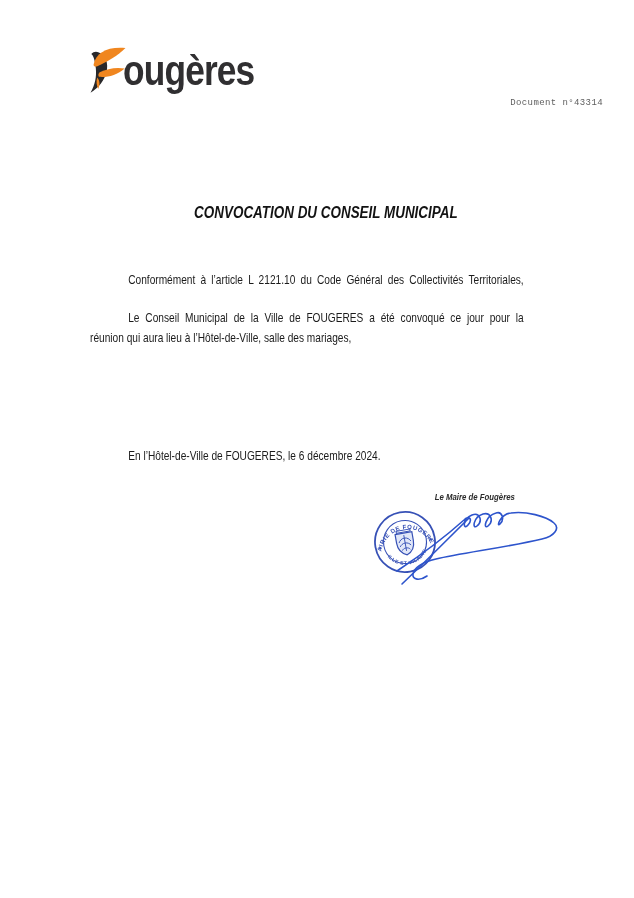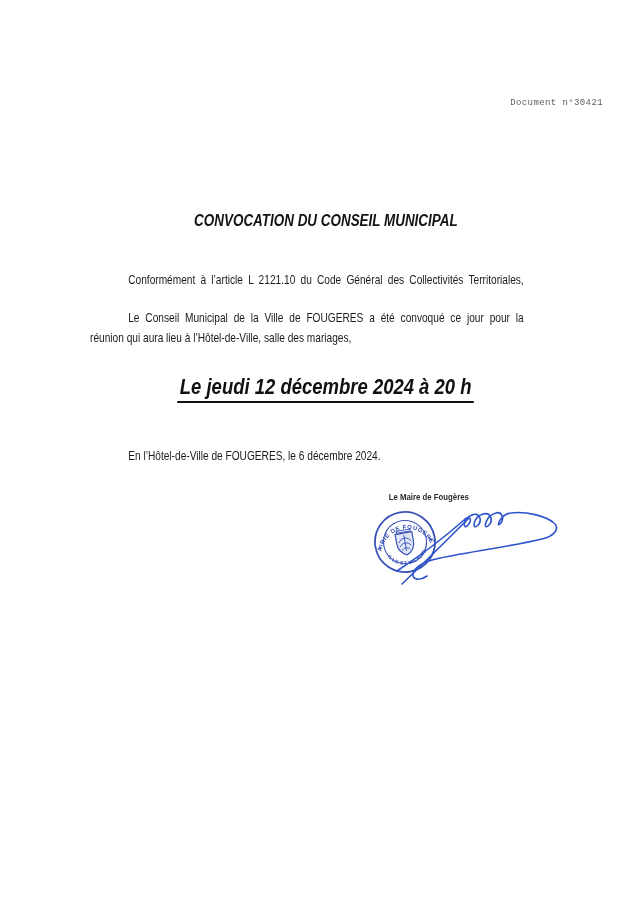--- a/index.html
+++ b/index.html
@@ -31,21 +31,21 @@
   }
 
   
   .center-band{position:absolute;left:90px;width:472px;text-align:center;}
   .title-main{top:134px;}
   .title-main .t{
     display:inline-block;font-size:16px;font-weight:bold;color:#131313;
     line-height:22px;transform:scaleX(0.84);transform-origin:center;
     white-space:nowrap;
   }
-  .title-subject{top:202px;margin-top:8px;}
+  .title-subject{top:202px;}
   .title-subject .t{
     display:inline-block;font-size:16px;font-weight:bold;font-style:italic;color:#131313;
     line-height:22px;transform:scaleX(0.84);transform-origin:center;
     white-space:nowrap;
   }
   .date-heading{top:374px;}
   .date-heading .t{
     display:inline-block;font-size:22px;font-weight:bold;font-style:italic;color:#111;
     line-height:26px;border-bottom:2px solid #111;padding:0 3px 1px 3px;
     transform:scaleX(0.84);transform-origin:center;
@@ -59,57 +59,67 @@
     transform:scaleX(0.78);transform-origin:left top;
   }
   .para1{top:270px;}
   .para2{top:308px;}
   .place-line{top:446px;}
   .indent{text-indent:49px;}
   .just-full{text-align:justify;text-align-last:justify;}
 
   
   .sig-role{
-    position:absolute;left:380px;top:486px;width:190px;
+    position:absolute;left:380px;top:486px;width:190px;text-align:center;font-style:italic;
   }
   .sig-role .t, .sig-name .t{
     display:inline-block;font-size:9.5px;font-weight:600;color:#2a2a2a;
     transform:scaleX(0.82);transform-origin:center;white-space:nowrap;
   }
   .sig-name{
     position:absolute;left:385px;top:571px;width:185px;text-align:center;
   }
   .stamp{position:absolute;left:373px;top:510px;width:64px;height:64px;opacity:0.92;}
   .signature{position:absolute;left:390px;top:495px;width:180px;height:92px;}
 </style>
 </head>
 <body>
 
 <div class="page">
 
+  <div class="logo">
+    <svg class="logo-icon" viewBox="0 0 50 64" aria-hidden="true">
 
-  <div class="doc-number">Document n°30421</div>
+      <path d="M13 9 C22 13 26 23 23 35 C20 46 13 55 2 62 C8 51 10 41 9 30 C8 20 6 13 3 11 C6 8 9 7 13 9 Z" fill="#29282a"></path>
+
+      <path d="M11 42 C14 46 15 51 12 57 C10 52 9 47 11 42 Z" fill="#F0861F"></path>
+
+      <path d="M6 25 C9 9 24 1 48 3 C38 13 24 21 11 27 C8 28 6 27 6 25 Z" fill="#F0861F"></path>
+
+      <path d="M14 35 C24 30 36 28 47 30 C37 39 24 42 13 41 C12 39 12 37 14 35 Z" fill="#F0861F"></path>
+    </svg>
+    <span class="logo-text">ougères</span>
+  </div>
+
+  <div class="doc-number">Document n°43314</div>
 
 
   <div class="center-band title-subject">
     <span class="t">CONVOCATION DU CONSEIL MUNICIPAL</span>
   </div>
 
   <div class="bodyblock para1">
     <div class="indent just-full">Conformément à l’article L 2121.10 du Code Général des Collectivités Territoriales,</div>
   </div>
 
   <div class="bodyblock para2">
     <div class="indent just-full">Le Conseil Municipal de la Ville de FOUGERES a été convoqué ce jour pour la</div>
     <div>réunion qui aura lieu à l’Hôtel-de-Ville, salle des mariages,</div>
   </div>
 
-  <div class="center-band date-heading">
-    <span class="t">Le jeudi 12 décembre 2024 à 20 h</span>
-  </div>
 
   <div class="bodyblock place-line">
     <div class="indent">En l’Hôtel-de-Ville de FOUGERES, le 6 décembre 2024.</div>
   </div>
 
   <div class="sig-role">
     <span class="t">Le Maire de Fougères</span>
   </div>
 
   <svg class="stamp" viewBox="0 0 64 64" aria-hidden="true">

